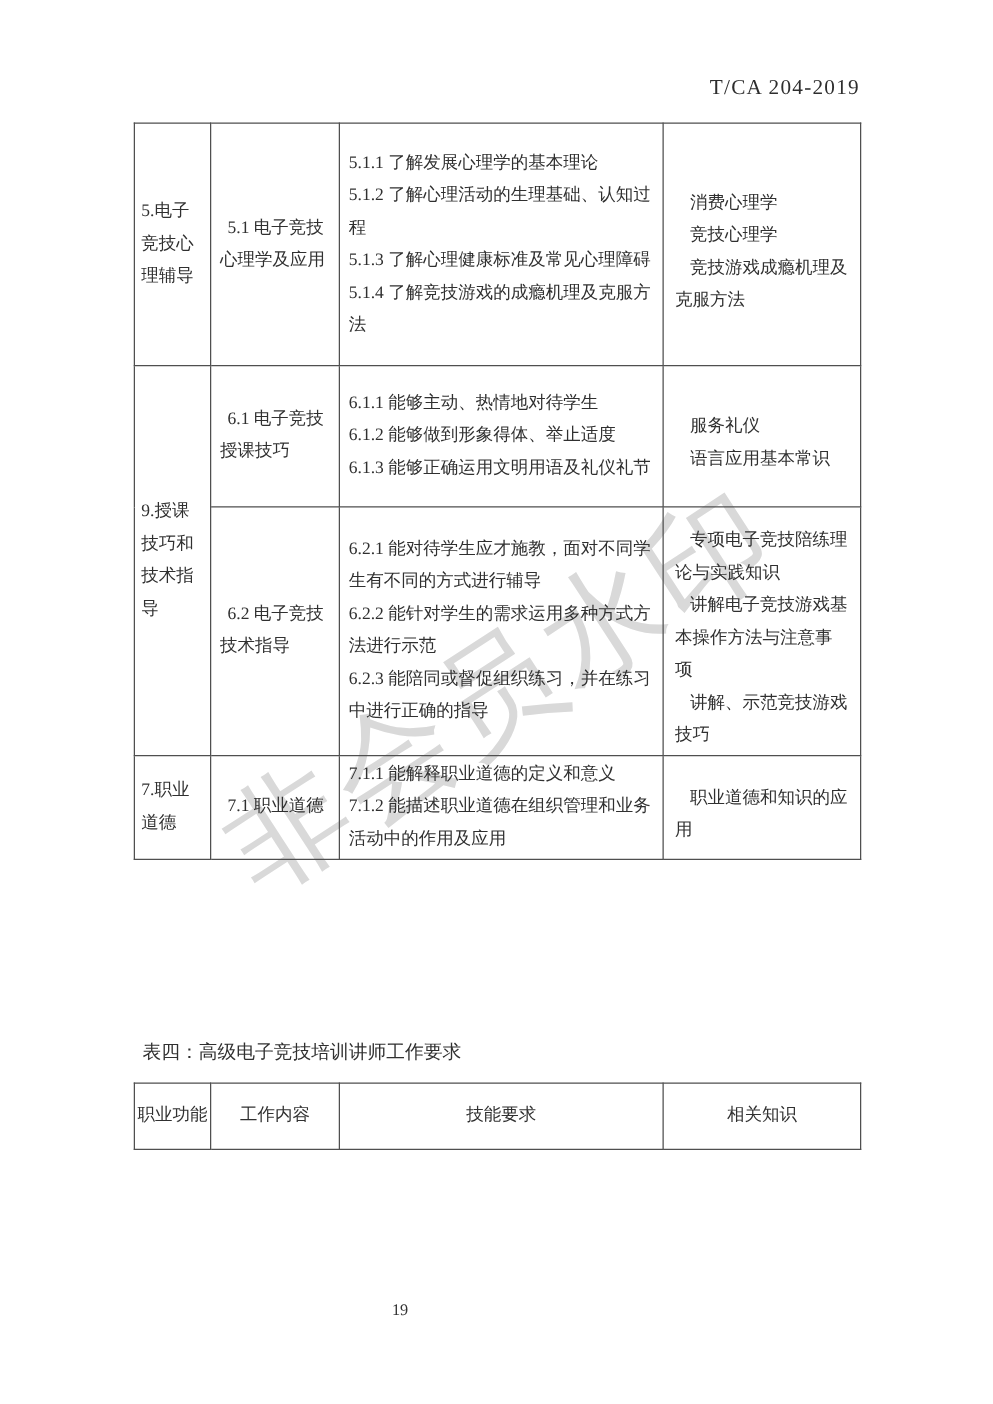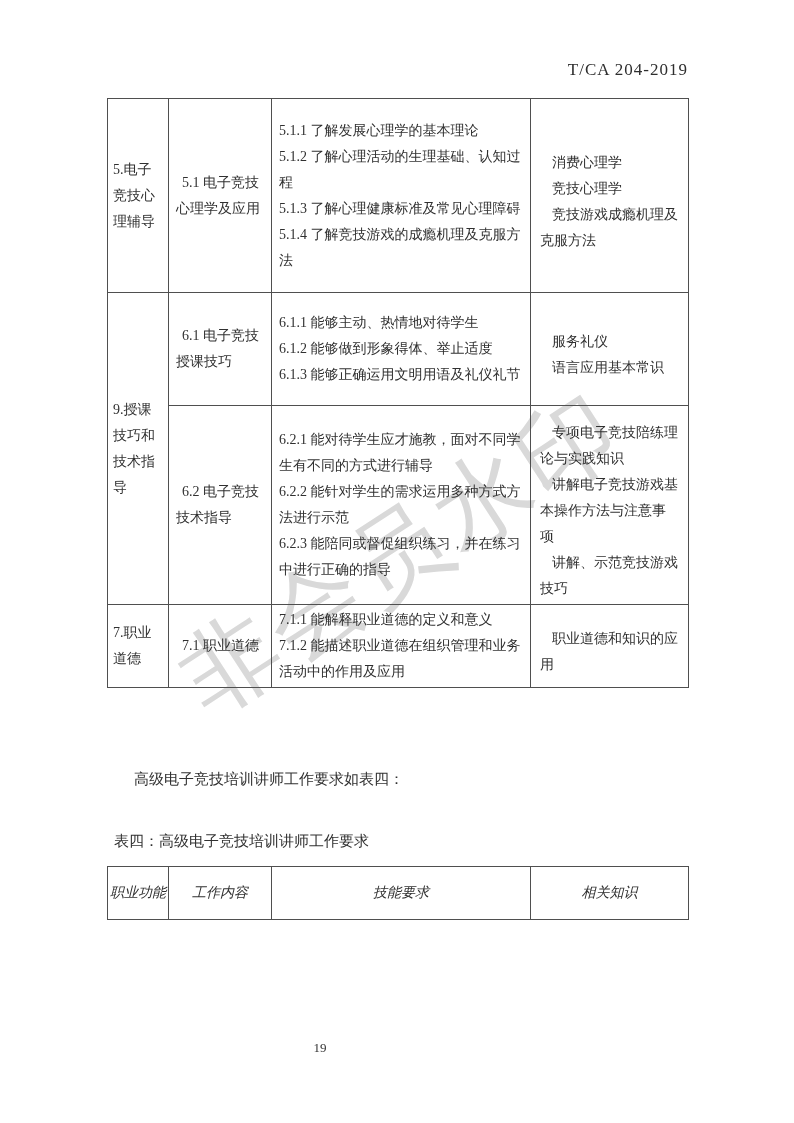--- a/index.html
+++ b/index.html
@@ -27,21 +27,21 @@
     text-align:left;
   }
   .doc-table p { margin:0; padding:0; }
   td.func { padding:2px 4px 2px 5px; }
   td.cont { padding:2px 4px 2px 7px; }
   td.cont p { text-indent:6px; }
   td.skills { padding:2px 8px 2px 7px; }
   td.know { padding:14px 10px 2px 9px; }
   td.know p { text-indent:12px; }
   #table-three { top:98px; }
-  #table-four { top:866px;font-style:italic; }
+  #table-four { top:866px; }
   #table-four th { text-align:center; line-height:24px; padding:2px; }
   .sec-heading {
     position:absolute; left:116px; top:722px; z-index:2;
     font-size:16px; font-weight:bold; letter-spacing:0.5px; color:#222;
   }
   .sec-intro { position:absolute; left:134px; top:770px; z-index:2; font-size:15px; }
   .tbl-caption { position:absolute; left:114px; top:832px; z-index:2; font-size:15px; }
   .page-number {
     position:absolute; top:1040px; left:0; width:640px; z-index:2;
     text-align:center; font-size:13px; color:#333;
@@ -126,21 +126,20 @@
           <p>7.1.1 能解释职业道德的定义和意义</p>
           <p>7.1.2 能描述职业道德在组织管理和业务活动中的作用及应用</p>
         </td>
         <td class="know">
           <p>职业道德和知识的应用</p>
         </td>
       </tr>
     </tbody>
   </table>
 
-  <div class="sec-intro">高级电子竞技培训讲师工作要求如表四：</div>
   <div class="tbl-caption">表四：高级电子竞技培训讲师工作要求</div>
 
   <table class="doc-table" id="table-four">
     <colgroup>
       <col style="width:61px">
         <col style="width:103px">
         <col style="width:259px">
         <col style="width:158px">
     </colgroup>
     <tbody>

